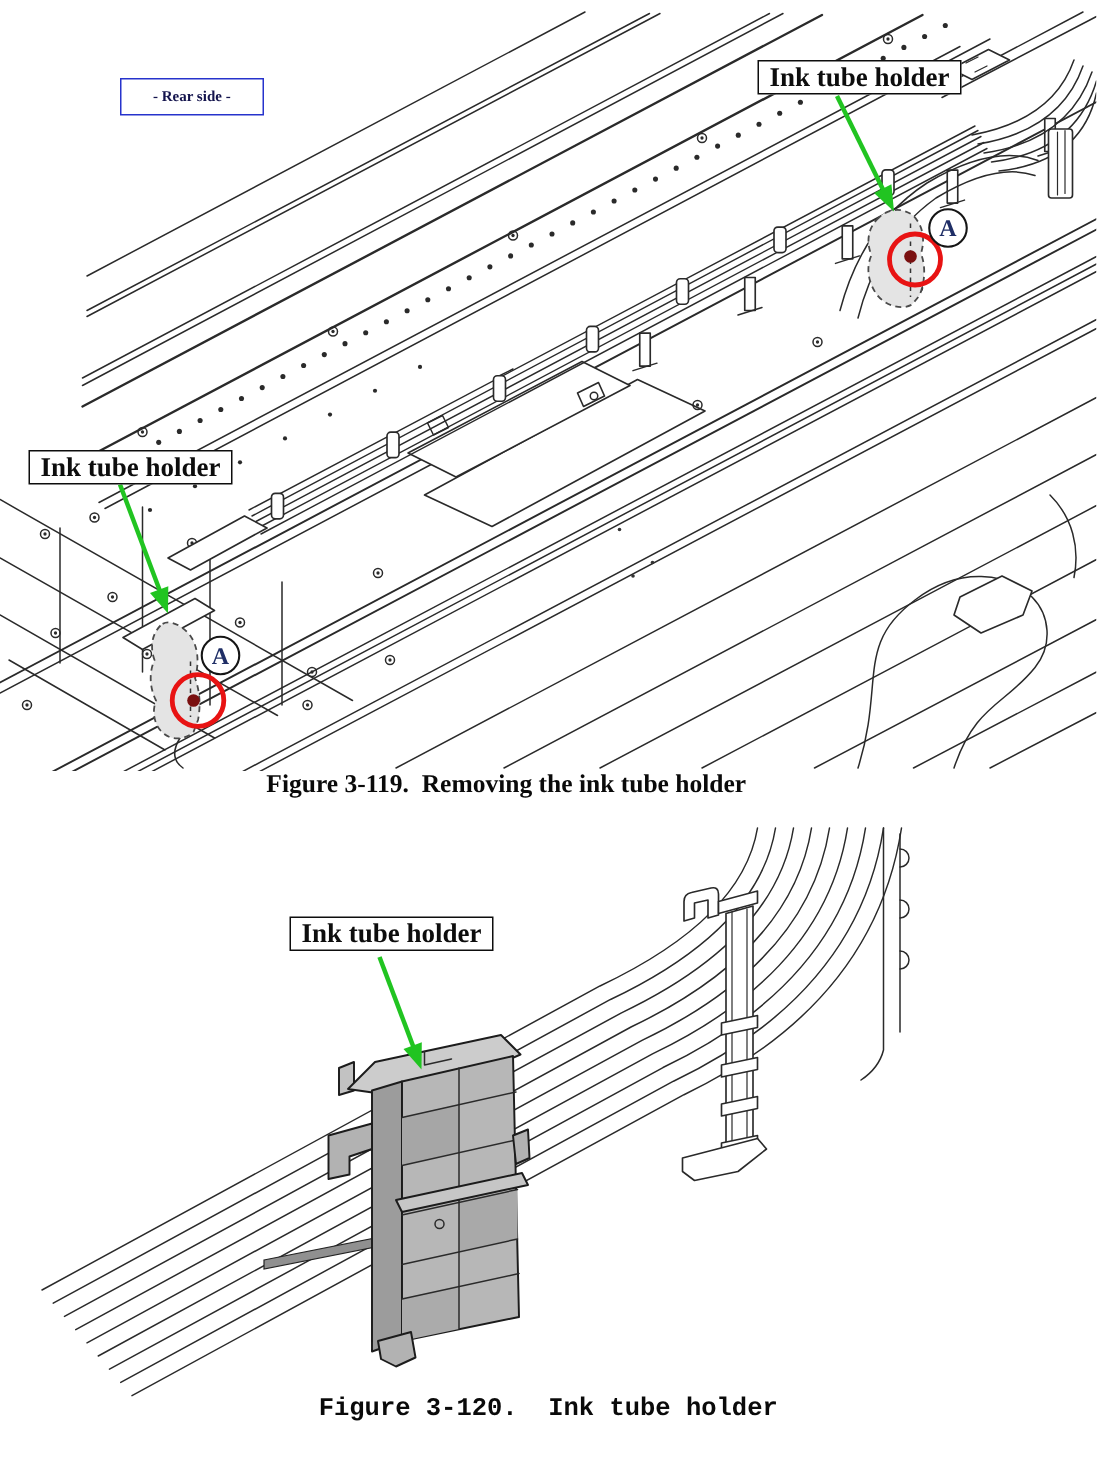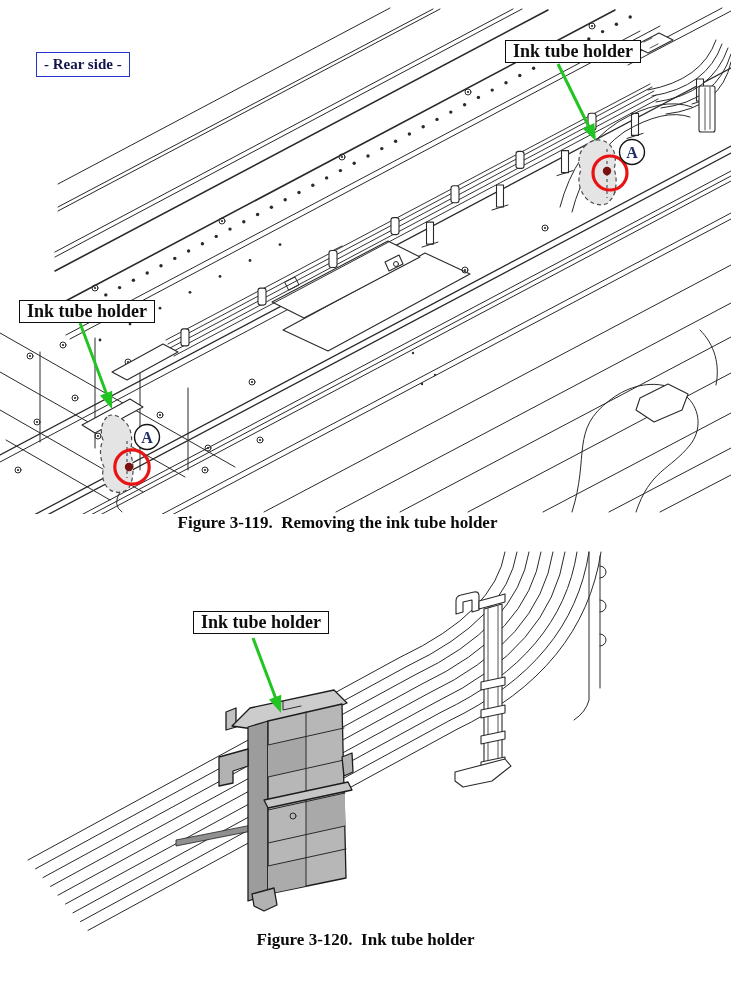--- a/index.html
+++ b/index.html
@@ -4,25 +4,25 @@
 <style>
   html,body{margin:0;padding:0;background:#fff;}
   .page{position:relative;width:731px;height:987px;background:#fff;overflow:hidden;
         font-family:"Liberation Serif",serif;}
   .page svg{position:absolute;left:0;}
   #fig1-svg{top:0;}
   #fig2-svg{top:548px;}
   .callout{position:absolute;border:1.5px solid #0d0d0d;background:#fff;color:#0d0d0d;
            font-weight:bold;font-size:18px;line-height:19px;padding:1px 7px;white-space:nowrap;z-index:5;}
   .rear{border:1.6px solid var(--rear-side-border,#2633cc);color:var(--rear-side-text,#14144d);
-        font-size:15px;padding:2px 7px;}
+        font-size:10px;padding:2px 21px;margin-left:44px;}
   .caption{position:absolute;left:0;width:731px;text-align:center;font-weight:bold;font-size:17px;
            color:#0a0a0a;white-space:pre;z-index:5;}
   #cap1{top:513px;transform:translateX(-28px);}
-  #cap2{top:930px;}
+  #cap2{top:930px;font-family:Liberation Mono, monospace;}
 
   .ln{fill:none;stroke:var(--line-black,#2a2a2a);stroke-width:1;stroke-linecap:round;stroke-linejoin:round;}
   .ln16{stroke-width:1.6}.ln13{stroke-width:1.3}.ln09{stroke-width:.95}.ln08{stroke-width:.8}
   .wfill{fill:#fff;stroke:var(--line-black,#2a2a2a);stroke-width:1.1;stroke-linejoin:round;}
   .green-line{stroke:var(--arrow-green,#21c421);stroke-width:3;fill:none;}
   .green-head{fill:var(--arrow-green,#21c421);stroke:none;}
   .red-ring{fill:none;stroke:var(--highlight-red,#e81313);stroke-width:3.2;}
   .screw{fill:var(--screw-dark-red,#7a1010);}
   .blob{fill:var(--holder-light-gray,#e4e4e4);stroke:#4a4a4a;stroke-width:1.2;stroke-dasharray:4 3;}
   .dashline{stroke:#333;stroke-width:1;stroke-dasharray:3 3;fill:none;}

